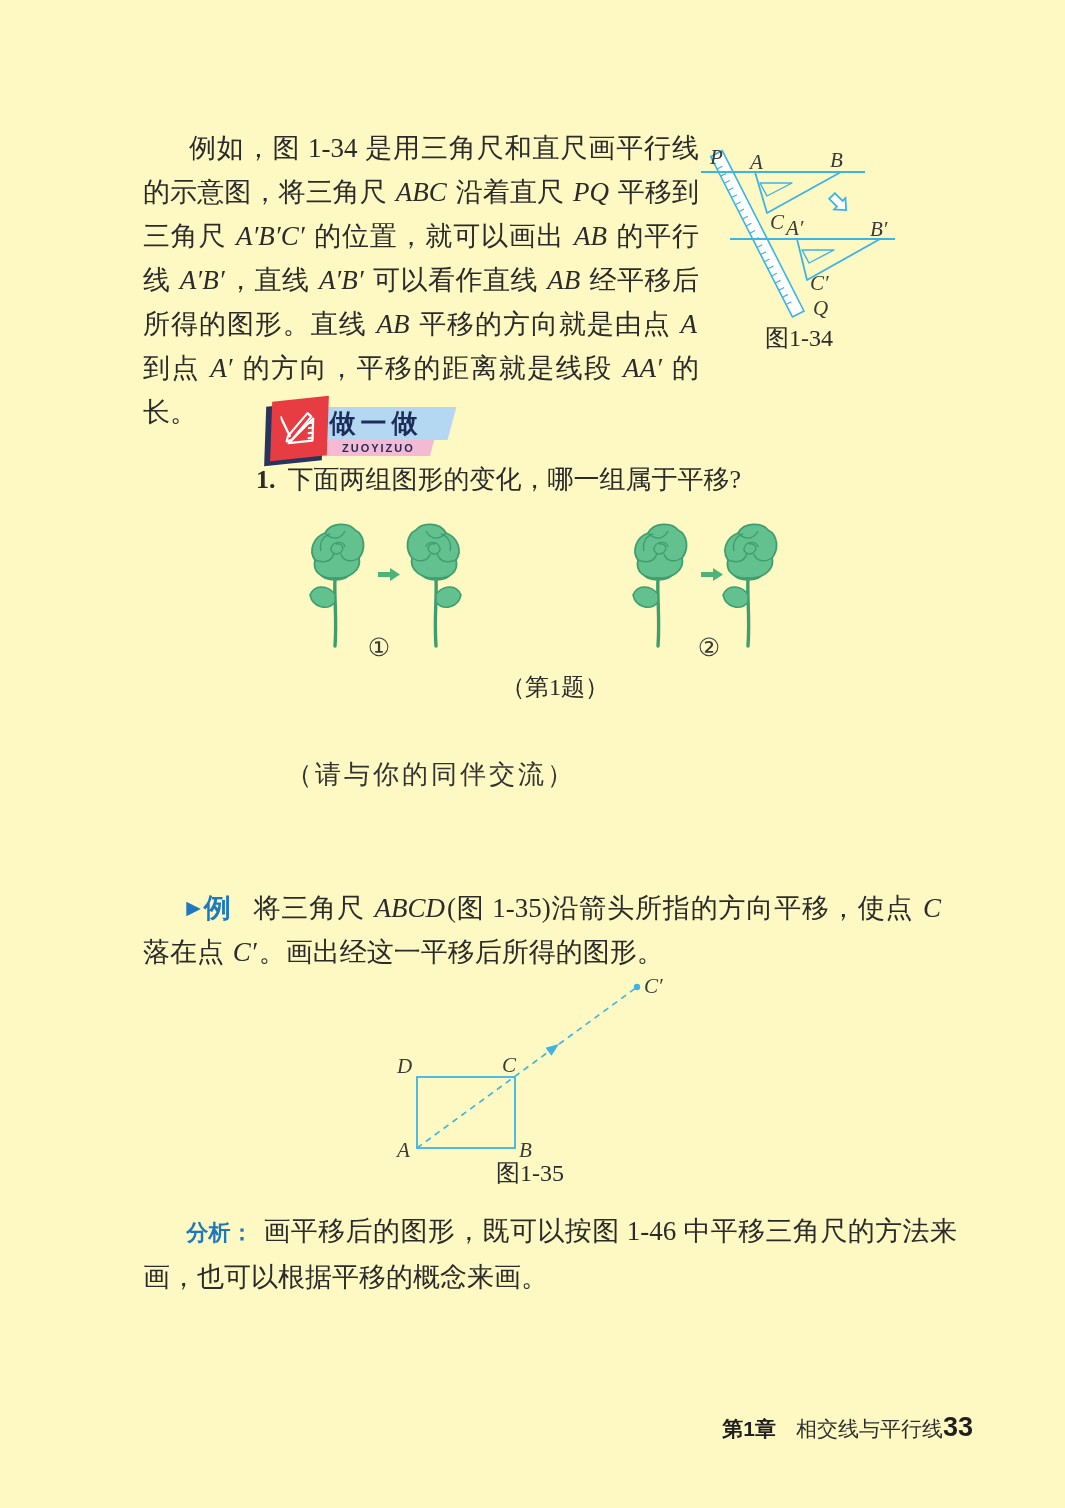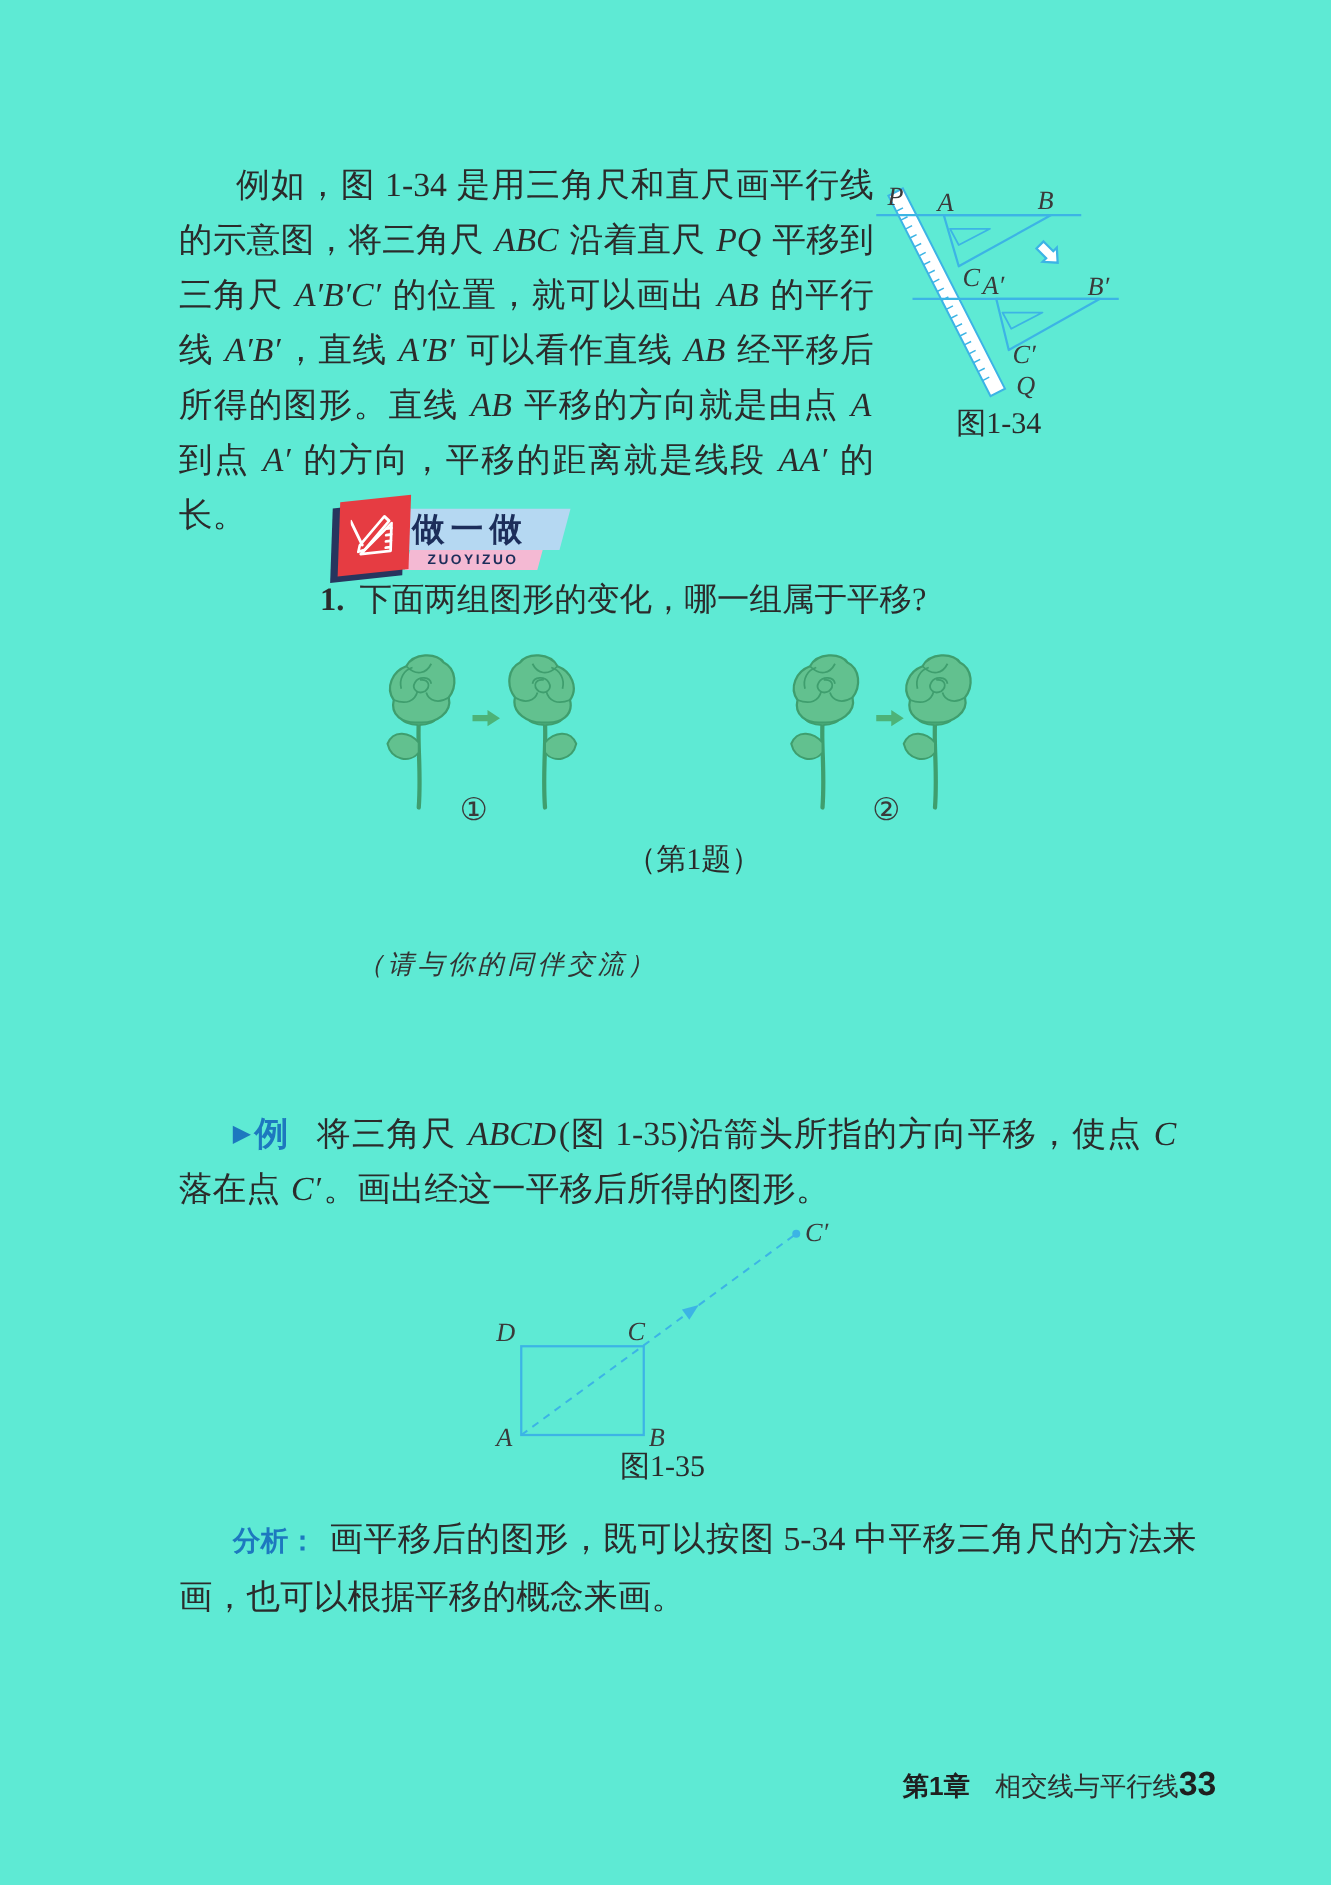--- a/index.html
+++ b/index.html
@@ -1,21 +1,21 @@
 <!DOCTYPE html>
 <html><head>
 <meta charset="utf-8">
 <style>
   html,body{margin:0;padding:0;background:#ffffff;}
   body{
     width:1065px;height:1508px;position:relative;
     font-family:"Liberation Serif","DejaVu Serif",serif;
     color:#2b2b2b;
   }
-  .page{position:absolute;inset:0;background:#5eead4;overflow:hidden;}
+  .page{position:absolute;inset:0;background:#fef9c3;overflow:hidden;}
 
   .para{font-size:27px;line-height:44px;text-align:justify;margin:0;}
   .math{font-style:italic;font-family:"Liberation Serif","DejaVu Serif",serif;padding:0 2px;}
 
   #para1{position:absolute;left:143px;top:126px;width:556px;text-indent:1.7em;}
 
   #fig134{position:absolute;left:693px;top:133px;width:320px;height:235px;}
 
   
   #badge{position:absolute;left:262px;top:397px;width:215px;height:72px;font-family:"Liberation Sans","DejaVu Sans",sans-serif;}
@@ -23,21 +23,21 @@
   #badge .blue .t{display:block;transform:skewX(15deg);text-align:center;font-weight:bold;font-size:26px;line-height:33px;color:#1c2d5a;letter-spacing:5px;}
   #badge .pink{position:absolute;left:64px;top:43px;width:106px;height:16px;background:#f4b9d3;transform:skewX(-15deg);}
   #badge .pink .t{display:block;transform:skewX(15deg);font-weight:bold;font-size:11px;line-height:16px;color:#1c2d5a;letter-spacing:2px;padding-left:16px;}
   #badge .shadow{position:absolute;left:3px;top:7px;width:58px;height:59px;background:#27355e;transform:rotate(-6deg) skewX(-8deg);}
   #badge .red{position:absolute;left:9px;top:2px;width:57px;height:59px;background:#e63c42;transform:rotate(-6deg) skewX(-8deg);display:flex;align-items:center;justify-content:center;}
 
   .qline{position:absolute;font-size:26px;line-height:32px;}
   .qnum{font-weight:bold;margin-right:12px;}
   #q1{left:256px;top:464px;font-family:Liberation Serif, serif;}
   #q2{left:256px;top:719px;}
-  #q2note{position:absolute;left:286px;top:757px;font-size:21px;font-style:italic;letter-spacing:3px;color:#333;}
+  #q2note{position:absolute;left:286px;top:757px;font-size:26px;letter-spacing:3px;color:#333;}
 
   #flowers{position:absolute;left:290px;top:510px;width:520px;height:152px;}
   #fig1caption{position:absolute;left:455px;top:671px;width:200px;text-align:center;font-size:24px;color:#2b2b2b;}
 
   #lead{position:absolute;left:143px;top:841px;width:820px;text-indent:2em;}
   #example{position:absolute;left:143px;top:885px;width:800px;text-indent:1.6em;}
   .ex-marker{color:#1d78bf;font-size:19px;vertical-align:3px;margin-right:2px;font-family:"DejaVu Sans",sans-serif;}
   .ex-label{color:#1d78bf;font-weight:bold;font-family:"Liberation Sans","DejaVu Sans",sans-serif;font-size:27px;margin-right:22px;}
 
   #fig135{position:absolute;left:385px;top:965px;width:340px;height:240px;}
@@ -184,21 +184,21 @@
     <path d="M0,0 L-13,5 L-13,-5 Z" transform="translate(174,79) rotate(-36.2)" fill="#3cb4e5"></path>
     <circle cx="252" cy="22" r="3.2" fill="#3cb4e5"></circle>
     <text class="figlab" x="12" y="108">D</text>
     <text class="figlab" x="117" y="107">C</text>
     <text class="figlab" x="12" y="192">A</text>
     <text class="figlab" x="134" y="192">B</text>
     <text class="figlab" x="259" y="28">C′</text>
     <text class="figcap" x="145" y="216" text-anchor="middle">图1-35</text>
   </svg>
 
-  <p id="analysis" class="para"><span class="an-label">分析：</span><span><span>画平移后的图形，既可以按图 5-34 中平移三角尺的方法来画，也可以根据平移的概念来画。</span></span></p>
+  <p id="analysis" class="para"><span class="an-label">分析：</span><span><span>画平移后的图形，既可以按图 1-46 中平移三角尺的方法来画，也可以根据平移的概念来画。</span></span></p>
 
   <div id="footer">
     <span class="chapter">第1章</span>
     <span class="title">相交线与平行线</span>
     <span class="pnum">33</span>
   </div>
 
 </div>
 
 </body></html>

